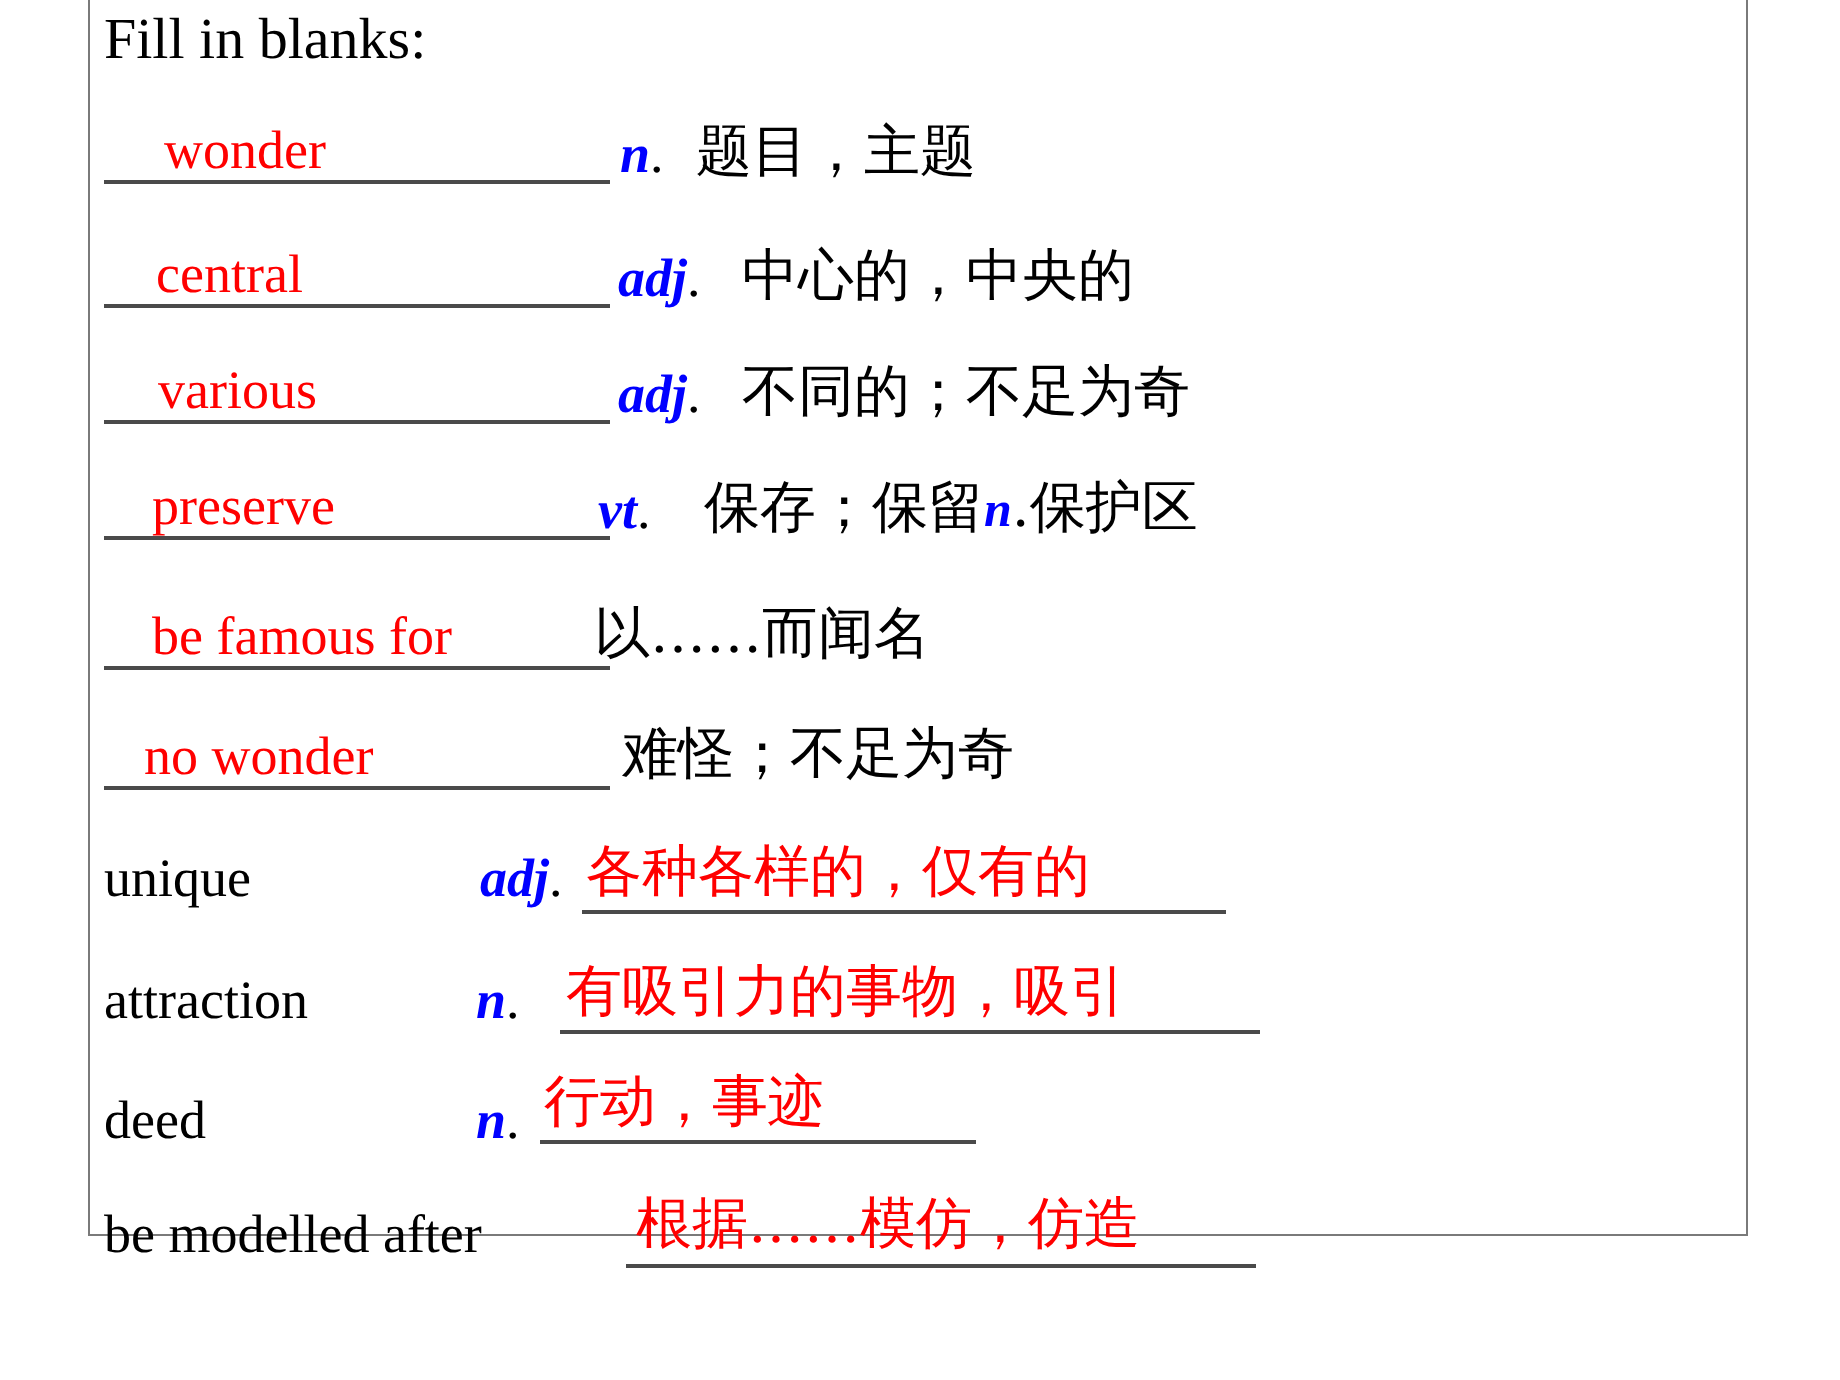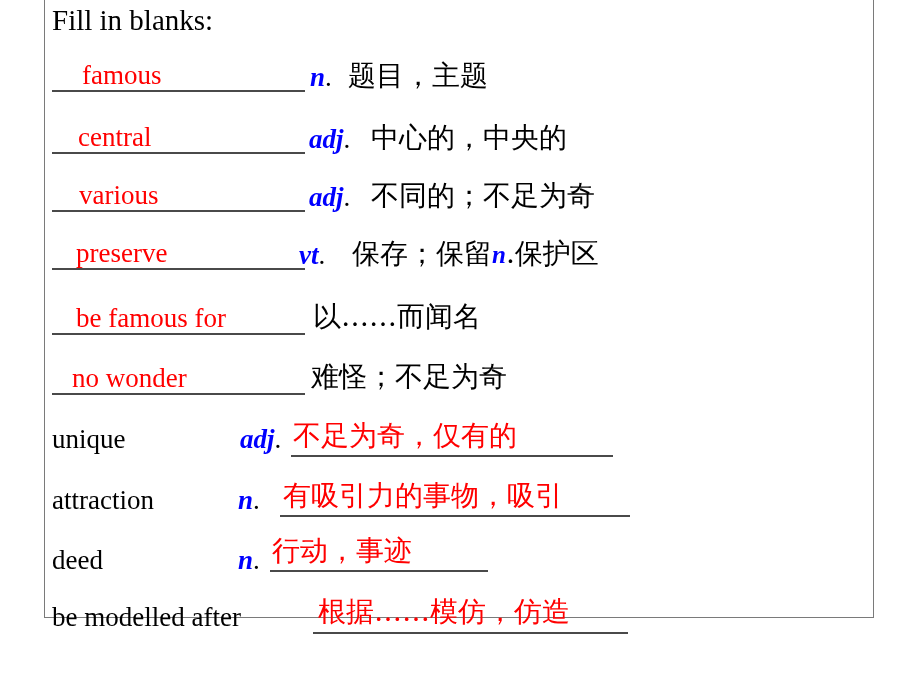--- a/index.html
+++ b/index.html
@@ -125,21 +125,21 @@
 </head>
 <body>
 
 <div id="slide">
 
   <div id="content-box"></div>
 
   <div class="heading">Fill in blanks:</div>
 
   <div class="row">
-    <div class="answer-on-blank" style="left:82px; top:62px;">famous</div>
+    <div class="answer-on-blank" style="left:82px; top:62px;">wonder</div>
     <div class="blank-rule" style="left:52px; top:90px; width:253px;"></div>
     <div class="pos" style="left:310px; top:64px;"><span>n</span><span class="dot">.</span></div>
     <div class="gloss-cn" style="left:348px; top:62px;">题目，主题</div>
   </div>
 
   <div class="row">
     <div class="answer-on-blank" style="left:78px; top:124px;">central</div>
     <div class="blank-rule" style="left:52px; top:152px; width:253px;"></div>
     <div class="pos" style="left:309px; top:126px;"><span>adj</span><span class="dot">.</span></div>
     <div class="gloss-cn" style="left:371px; top:124px;">中心的，中央的</div>
@@ -155,33 +155,33 @@
   <div class="row">
     <div class="answer-on-blank" style="left:76px; top:240px;">preserve</div>
     <div class="blank-rule" style="left:52px; top:268px; width:253px;"></div>
     <div class="pos" style="left:299px; top:242px;"><span>vt</span><span class="dot">.</span></div>
     <div class="gloss-cn" style="left:352px; top:240px;"><span>保存；保留</span><span class="inline-pos">n</span><span class="inline-dot">.</span><span>保护区</span></div>
   </div>
 
   <div class="row">
     <div class="answer-on-blank" style="left:76px; top:305px;">be famous for</div>
     <div class="blank-rule" style="left:52px; top:333px; width:253px;"></div>
-    <div class="gloss-cn" style="left:313px; top:303px;">以……而闻名</div>
+    <div class="gloss-cn" style="left:297px; top:303px;">以……而闻名</div>
   </div>
 
   <div class="row">
     <div class="answer-on-blank" style="left:72px; top:365px;">no wonder</div>
     <div class="blank-rule" style="left:52px; top:393px; width:253px;"></div>
     <div class="gloss-cn" style="left:311px; top:363px;">难怪；不足为奇</div>
   </div>
 
   <div class="row">
     <div class="prompt-en" style="left:52px; top:426px;">unique</div>
     <div class="pos" style="left:240px; top:426px;"><span>adj</span><span class="dot">.</span></div>
-    <div class="answer-cn" style="left:293px; top:422px;">不足为奇，仅有的</div>
+    <div class="answer-cn" style="left:293px; top:422px;">各种各样的，仅有的</div>
     <div class="blank-rule" style="left:291px; top:455px; width:322px;"></div>
   </div>
 
   <div class="row">
     <div class="prompt-en" style="left:52px; top:487px;">attraction</div>
     <div class="pos" style="left:238px; top:487px;"><span>n</span><span class="dot">.</span></div>
     <div class="answer-cn" style="left:283px; top:482px;">有吸引力的事物，吸引</div>
     <div class="blank-rule" style="left:280px; top:515px; width:350px;"></div>
   </div>
 

